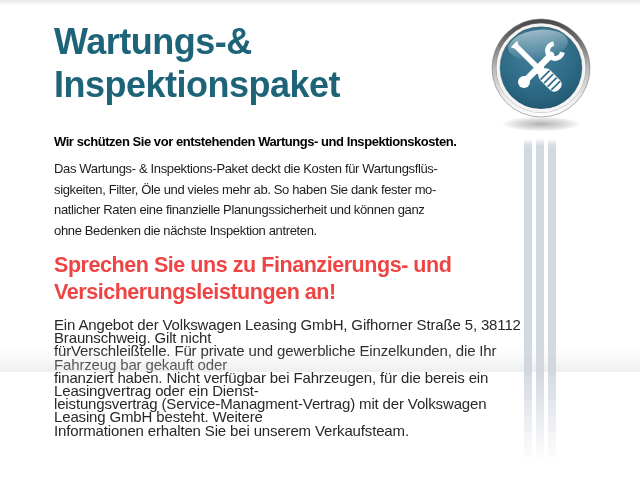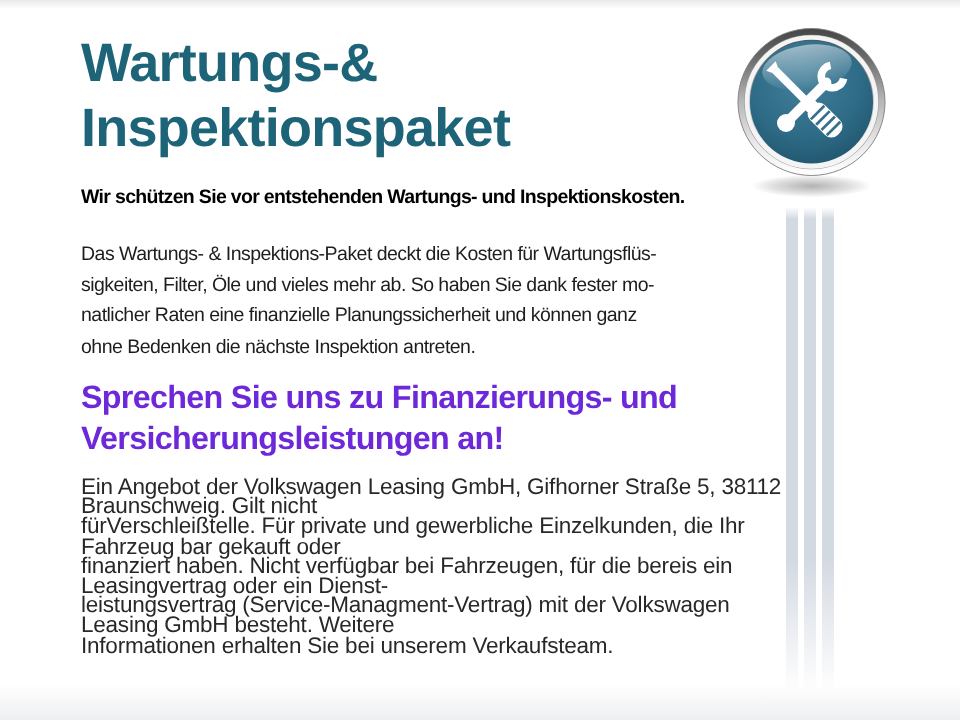--- a/index.html
+++ b/index.html
@@ -1,53 +1,53 @@
 <!DOCTYPE html>
 <html><head>
 <meta charset="utf-8">
 <style>
   * { margin: 0; padding: 0; box-sizing: border-box; }
   html, body {
     width: 640px; height: 480px; overflow: hidden;
     background: #ffffff;
     font-family: "Liberation Sans", "DejaVu Sans", sans-serif;
   }
-  .page { position: relative; width: 640px; height: 480px; background: #ffffff; border-radius: 11px; }
+  .page { position: relative; width: 640px; height: 372px; background: #ffffff; border-radius: 11px; }
 
   .top-edge {
     position: absolute; left: 0; top: 0; width: 640px; height: 6px;
     background: linear-gradient(to bottom, #e8e9eb 0%, #f5f5f6 55%, #ffffff 100%);
   }
   .bottom-edge {
     position: absolute; left: 0; bottom: 0; width: 640px; height: 24px;
     background: linear-gradient(to bottom, rgba(214,216,220,0) 0%, rgba(210,213,217,0.38) 100%);
   }
 
   .title {
     position: absolute; left: 54px; top: 20px; width: 470px;
     font-size: 36px; font-weight: bold; line-height: 43px;
     letter-spacing: -0.5px; color: #1e6478;
     white-space: pre-line;
   }
   .lead {
-    position: absolute; left: 54px; top: 122px; width: 470px;
+    position: absolute; left: 54px; top: 133px; width: 470px;
     font-size: 13px; font-weight: bold; letter-spacing: -0.45px;
     line-height: 18px; color: #000000;
     white-space: pre-line;
   }
   .body-text {
     position: absolute; left: 54px; top: 159px; width: 475px;
     font-size: 13px; letter-spacing: -0.35px; line-height: 20.5px;
     color: #1d1d1d;
     white-space: pre-line;
   }
   .cta {
     position: absolute; left: 54px; top: 252px; width: 470px;
     font-size: 21.5px; font-weight: bold; letter-spacing: -0.45px;
-    line-height: 27px; color: #6d28d9;
+    line-height: 27px; color: #ef4444;
     white-space: pre-line;
   }
   .legal {
     position: absolute; left: 54px; top: 318px; width: 470px;
     font-size: 15px; letter-spacing: -0.15px; line-height: 13.2px;
     color: #282828;
     white-space: pre-line;
   }
 
   .badge { position: absolute; left: 489px; top: 16px; }

